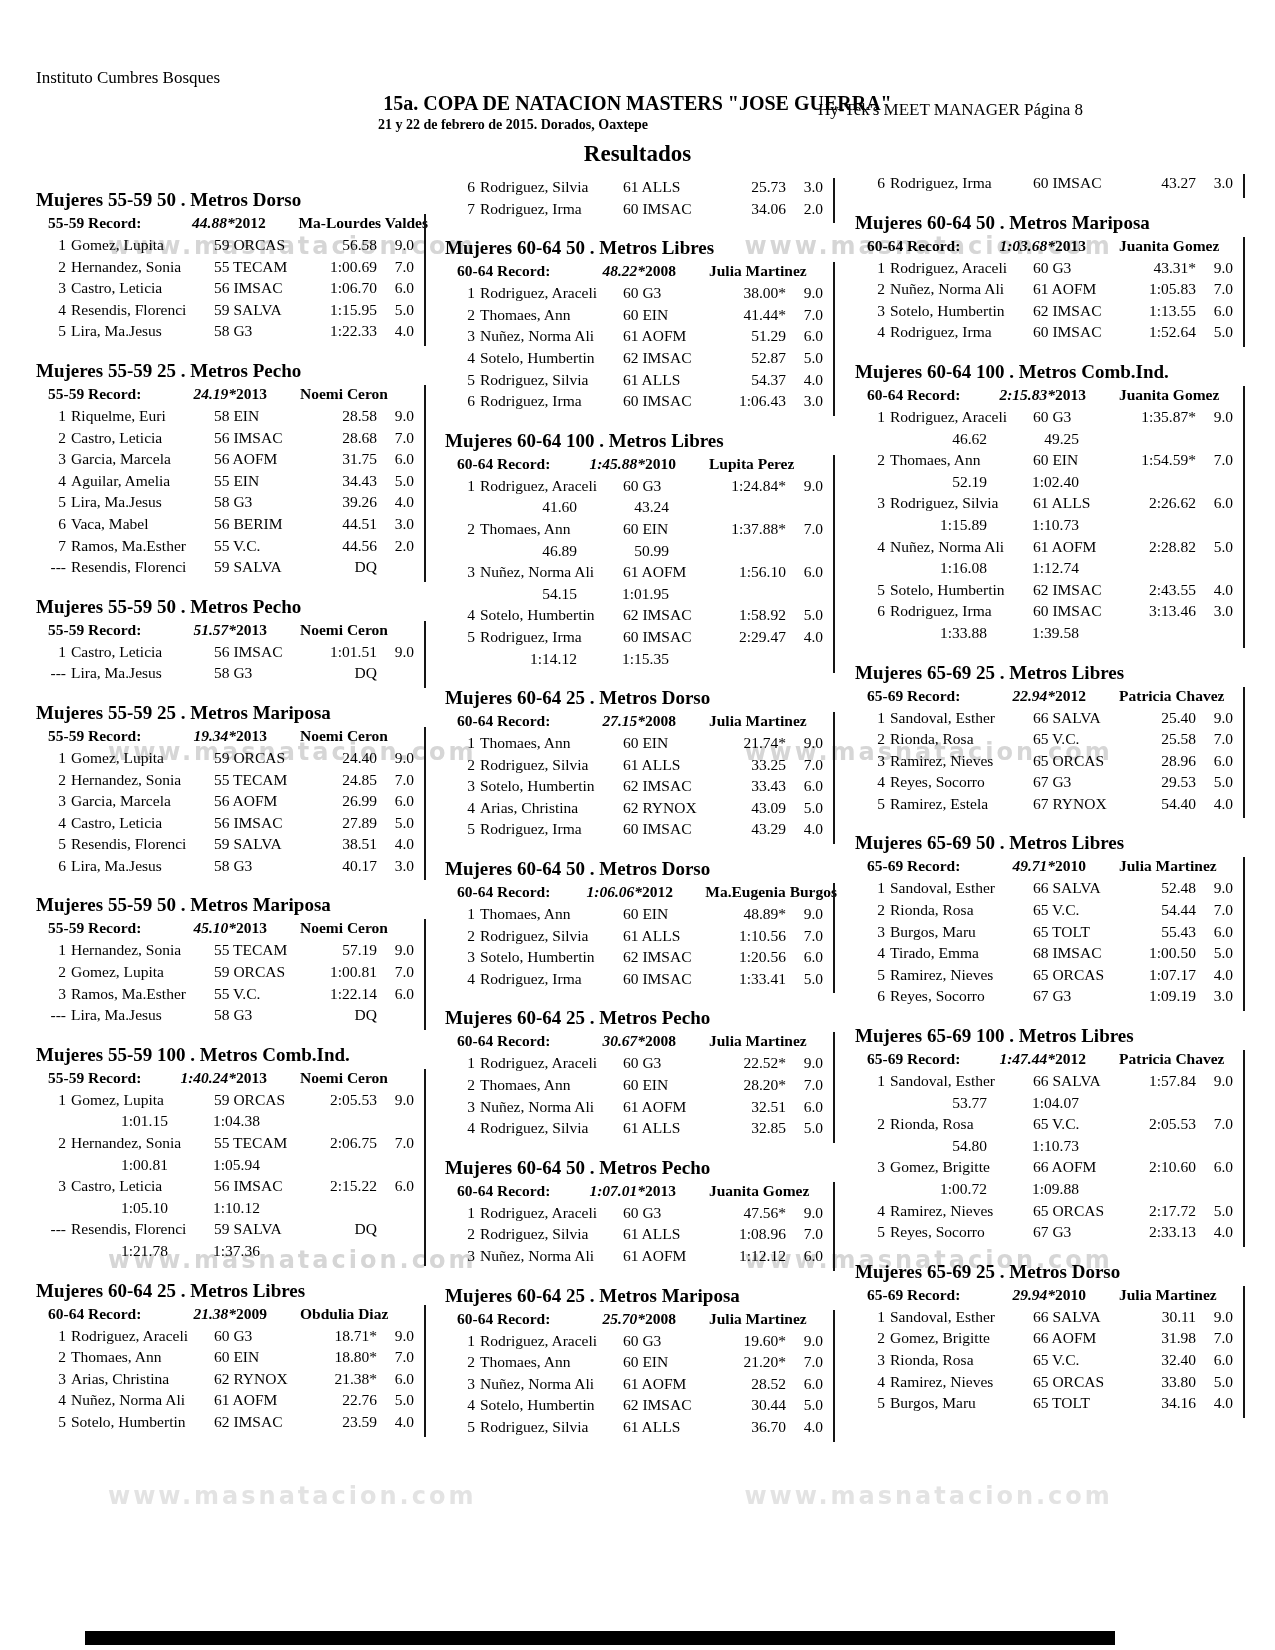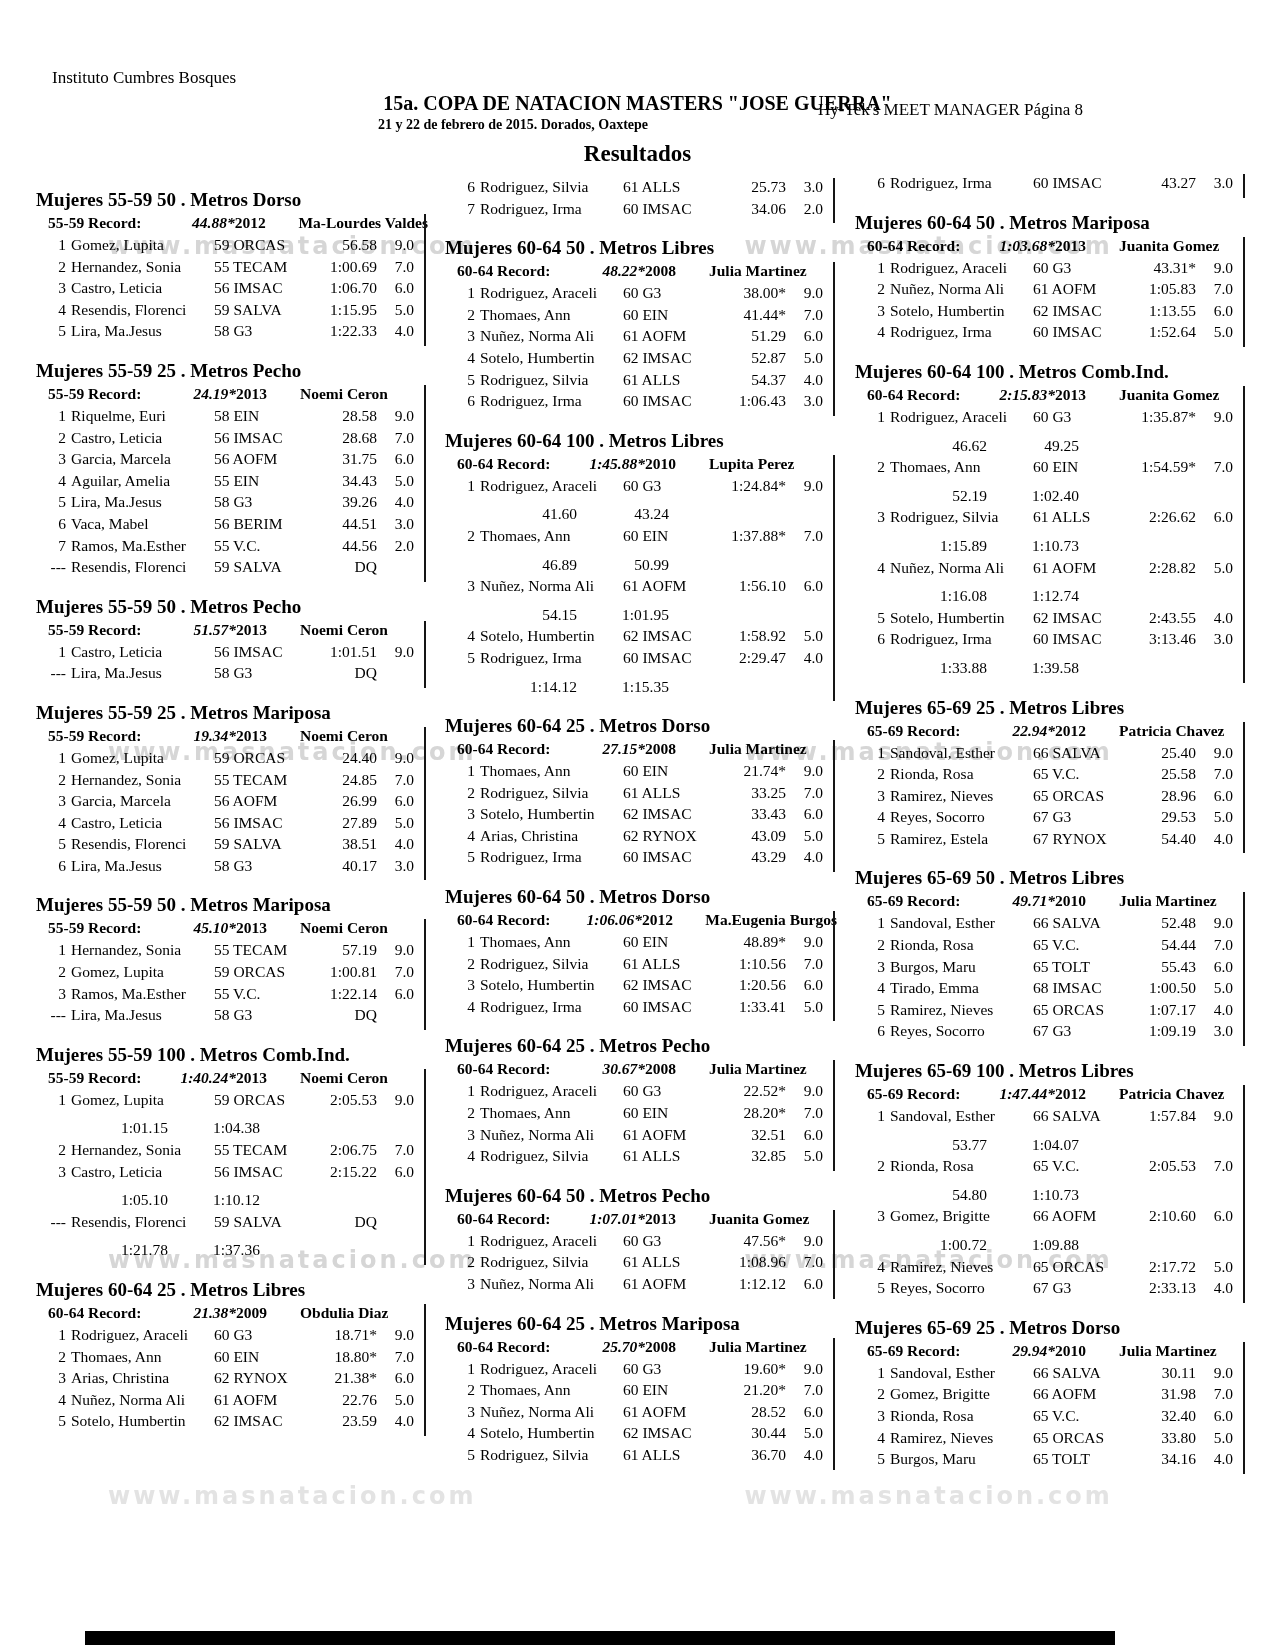--- a/index.html
+++ b/index.html
@@ -5,21 +5,21 @@
   html,body{margin:0;padding:0;background:#777;}
   .page{position:relative;width:1275px;height:1650px;background:#ffffff;
         font-family:"Liberation Serif",serif;color:#000;overflow:hidden;margin:0 auto;}
   
   .wm{position:absolute;left:108px;white-space:nowrap;z-index:0;
       font-family:"DejaVu Sans",sans-serif;font-size:24px;letter-spacing:3px;
       color:#d6d6d6;font-weight:bold;}
   .wmgap{display:inline-block;width:268px;}
   .wm.f{color:#e3e3e3;}
   
-  .hdr-left{position:absolute;left:36px;top:68px;font-size:17px;z-index:1;margin-left:16px;}
+  .hdr-left{position:absolute;left:36px;top:68px;font-size:17px;z-index:1;}
   .hdr-right{position:absolute;left:818px;top:68px;font-size:17px;z-index:1;margin-top:32px;}
   .title1{position:absolute;left:0;width:1275px;top:92px;text-align:center;
           font-weight:bold;font-size:20px;z-index:1;}
   .title2{position:absolute;left:0;width:1026px;top:117px;text-align:center;
           font-weight:bold;font-size:14px;z-index:1;}
   .title3{position:absolute;left:0;width:1275px;top:141px;text-align:center;
           font-weight:bold;font-size:23px;z-index:1;}
   
   .col{position:absolute;width:392px;z-index:1;}
   #col1{left:36px;top:188px;}
@@ -36,21 +36,21 @@
   .r-holder{margin-left:12px;}
   .row{display:grid;grid-template-columns:30px 138px 100px 58px 32px;column-gap:5px;
        font-size:15.5px;line-height:21.6px;}
   .c-place{text-align:right;}
   .c-name{white-space:nowrap;overflow:hidden;}
   .c-ageteam{white-space:nowrap;}
   .c-time{text-align:right;white-space:nowrap;}
   .c-pts{text-align:right;}
   .splits{font-size:15.5px;line-height:21.6px;padding-left:56px;}
   .splits .s1{display:inline-block;width:76px;text-align:right;}
-  .splits .s2{display:inline-block;width:92px;text-align:right;margin-top:7px;}
+  .splits .s2{display:inline-block;width:92px;text-align:right;}
   .bottom-bar{position:absolute;left:85px;top:1631px;width:1030px;height:14px;background:#000;z-index:2;}
 </style>
 </head>
 <body>
 
 <div class="page">
 
   <div class="wm" style="top:232px"><span class="wmtxt">www.masnatacion.com</span><span class="wmgap"></span><span class="wmtxt">www.masnatacion.com</span></div>
   <div class="wm" style="top:738px"><span class="wmtxt">www.masnatacion.com</span><span class="wmgap"></span><span class="wmtxt">www.masnatacion.com</span></div>
   <div class="wm" style="top:1246px"><span class="wmtxt">www.masnatacion.com</span><span class="wmgap"></span><span class="wmtxt">www.masnatacion.com</span></div>
@@ -310,20 +310,21 @@
             <span class="c-pts">9.0</span>
           </div>
           <div class="splits"><span class="s1">1:01.15</span><span class="s2">1:04.38</span></div>
           <div class="row">
             <span class="c-place">2</span>
             <span class="c-name">Hernandez, Sonia</span>
             <span class="c-ageteam">55 TECAM</span>
             <span class="c-time">2:06.75</span>
             <span class="c-pts">7.0</span>
           </div>
+          <div class="splits"><span class="s1">1:00.81</span><span class="s2">1:05.94</span></div>
           <div class="row">
             <span class="c-place">3</span>
             <span class="c-name">Castro, Leticia</span>
             <span class="c-ageteam">56 IMSAC</span>
             <span class="c-time">2:15.22</span>
             <span class="c-pts">6.0</span>
           </div>
           <div class="splits"><span class="s1">1:05.10</span><span class="s2">1:10.12</span></div>
           <div class="row">
             <span class="c-place">---</span>

